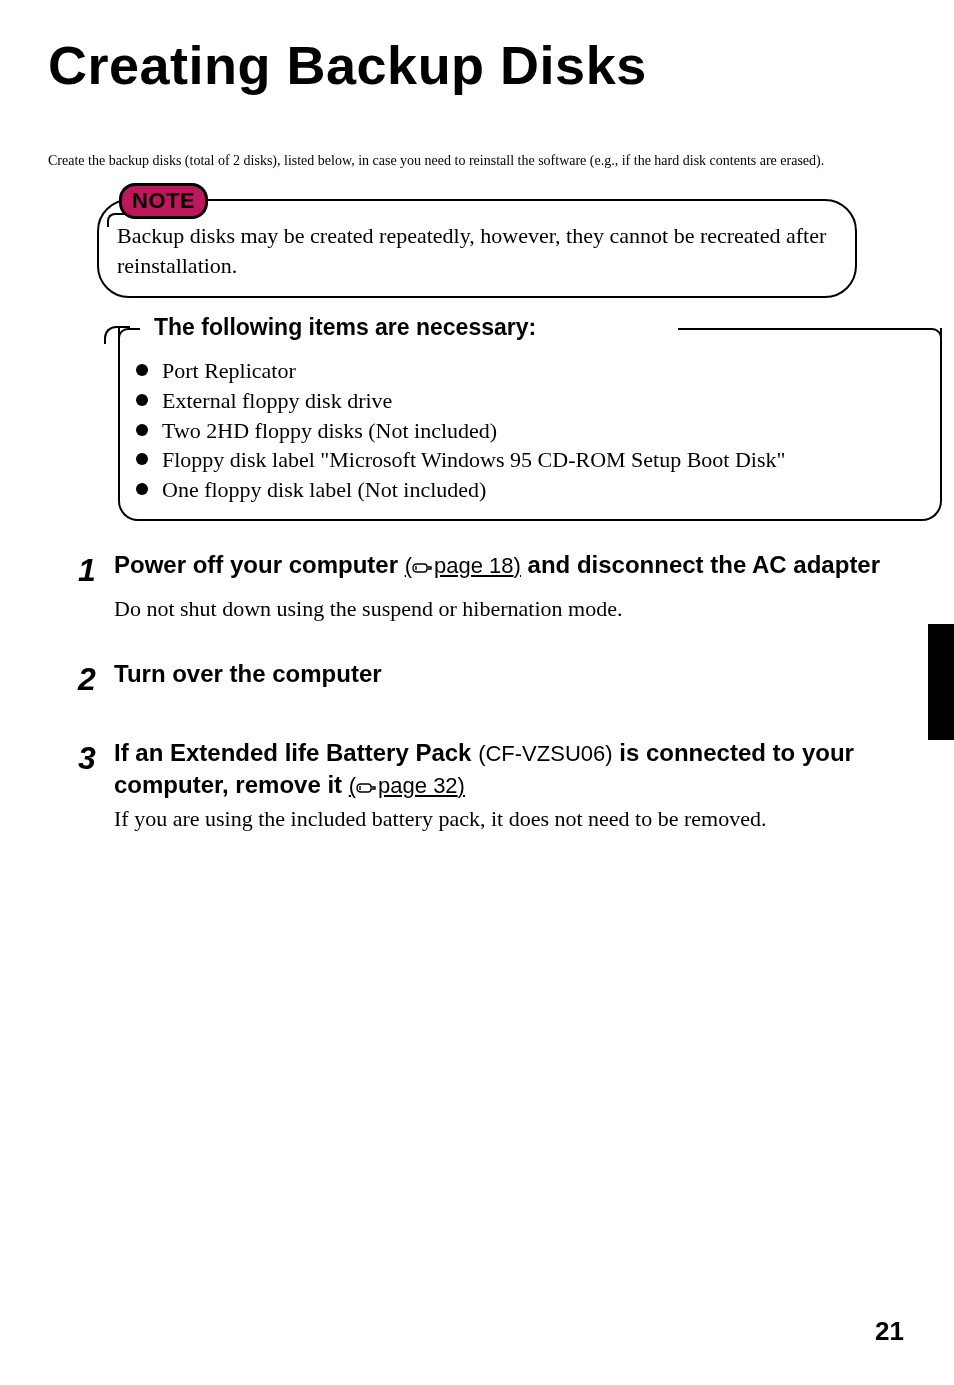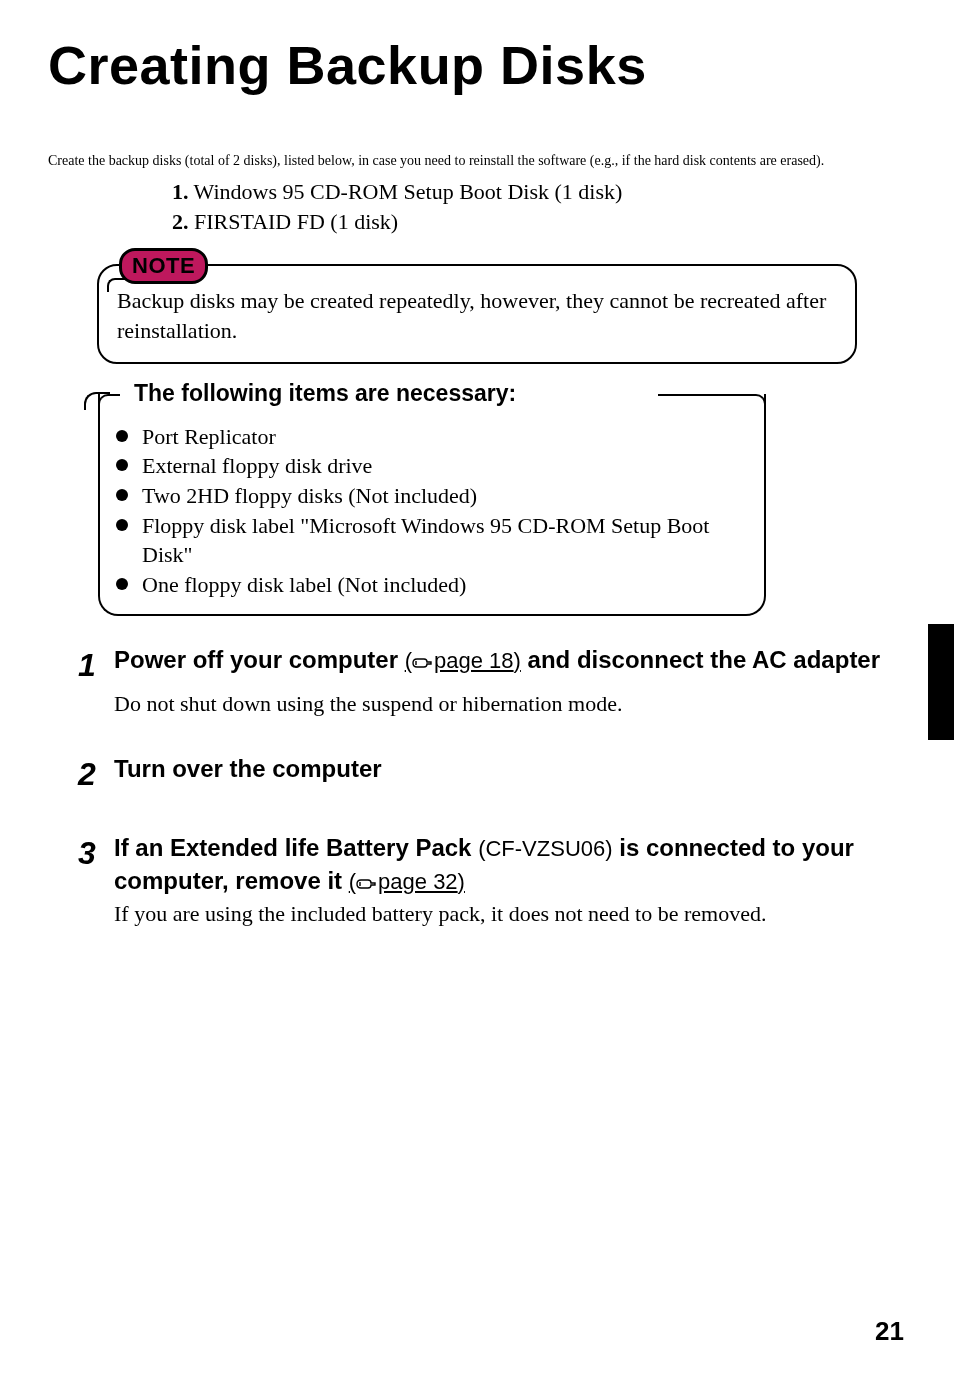--- a/index.html
+++ b/index.html
@@ -3,25 +3,25 @@
 <meta charset="utf-8">
 <style>
   * { box-sizing: border-box; margin: 0; padding: 0; }
   html, body { width: 954px; height: 1385px; background: #fff; font-family: "Times New Roman", Times, serif; color: #000; }
   .page { position: relative; width: 954px; height: 1385px; padding: 30px 48px 6px 48px; }
   .title { font-family: Arial, Helvetica, sans-serif; font-weight: 900; font-size: 54px; letter-spacing: 0.5px; margin-top: 4px; margin-bottom: 56px; }
   .intro { font-size: 14px; line-height: 1.35; margin-bottom: 6px; }
   .ol { font-size: 22px; margin-left: 124px; line-height: 1.35; }
   .ol .num { font-weight: 700; }
   .note-wrap { position: relative; margin: 28px auto 30px auto; width: 760px; }
-  .note-box { border: 2.5px solid #000; border-radius: 20px; padding: 20px 18px 16px 18px; font-size: 22px; line-height: 1.35; }
+  .note-box { border: 2.5px solid #000; border-radius: 32px; padding: 20px 18px 16px 18px; font-size: 22px; line-height: 1.35; }
   .note-label { position: absolute; top: -16px; left: 22px; background: #be185d; border: 3px solid #000; border-radius: 16px; font-family: Arial, Helvetica, sans-serif; font-weight: 900; font-size: 22px; padding: 2px 10px 2px 10px; letter-spacing: 0.5px; }
   .note-bracket { position: absolute; top: 14px; left: 10px; width: 18px; height: 14px; border-left: 2.5px solid #000; border-top: 2.5px solid #000; border-top-left-radius: 8px; background: #fff; }
 
-  .items-wrap { position: relative; margin: 26px 10px 28px 50px; width: 668px; }
+  .items-wrap { position: relative; margin: 26px 10px 28px 70px; width: 824px; }
   .items-box { border: 2.5px solid #000; border-top: none; border-radius: 0 0 20px 20px; padding: 6px 16px 14px 16px; font-size: 22px; line-height: 1.35; }
   .items-topline { position: absolute; top: 0; left: 0; right: 0; height: 0; }
   .items-topline .seg-left { position: absolute; left: 0; top: 0; width: 22px; border-top: 2.5px solid #000; border-top-left-radius: 10px; height: 12px; border-left: 2.5px solid #000; }
   .items-topline .seg-right { position: absolute; right: 0; top: 0; left: 560px; border-top: 2.5px solid #000; border-top-right-radius: 10px; height: 12px; border-right: 2.5px solid #000; }
   .items-title { position: absolute; top: -14px; left: 30px; background: #fff; font-family: Arial, Helvetica, sans-serif; font-weight: 900; font-size: 23px; padding: 0 6px; }
   .items-lead { position: absolute; top: -2px; left: -14px; width: 26px; height: 18px; border-top: 2.5px solid #000; border-left: 2.5px solid #000; border-top-left-radius: 12px; background: transparent; }
   .bullets { list-style: none; margin-top: 22px; }
   .bullets li { position: relative; padding-left: 26px; }
   .bullets li::before { content: ""; position: absolute; left: 0; top: 8px; width: 12px; height: 12px; background: #000; border-radius: 50%; }
 
@@ -39,24 +39,20 @@
 </style>
 </head>
 <body>
 
 <div class="page">
 
   <h1 class="title">Creating Backup Disks</h1>
 
   <p class="intro">Create the backup disks (total of 2 disks), listed below, in case you need to reinstall the software (e.g., if the hard disk contents are erased).</p>
 
-  <div class="ol">
-    <div><span class="num">1.</span><span> Windows 95 CD-ROM Setup Boot Disk (1 disk)</span></div>
-    <div><span class="num">2.</span><span> FIRSTAID FD (1 disk)</span></div>
-  </div>
 
   <div class="note-wrap">
     <div class="note-bracket"></div>
     <div class="note-label">NOTE</div>
     <div class="note-box">Backup disks may be created repeatedly, however, they cannot be recreated after reinstallation.</div>
   </div>
 
   <div class="items-wrap">
     <div class="items-topline">
       <div class="seg-left"></div>

